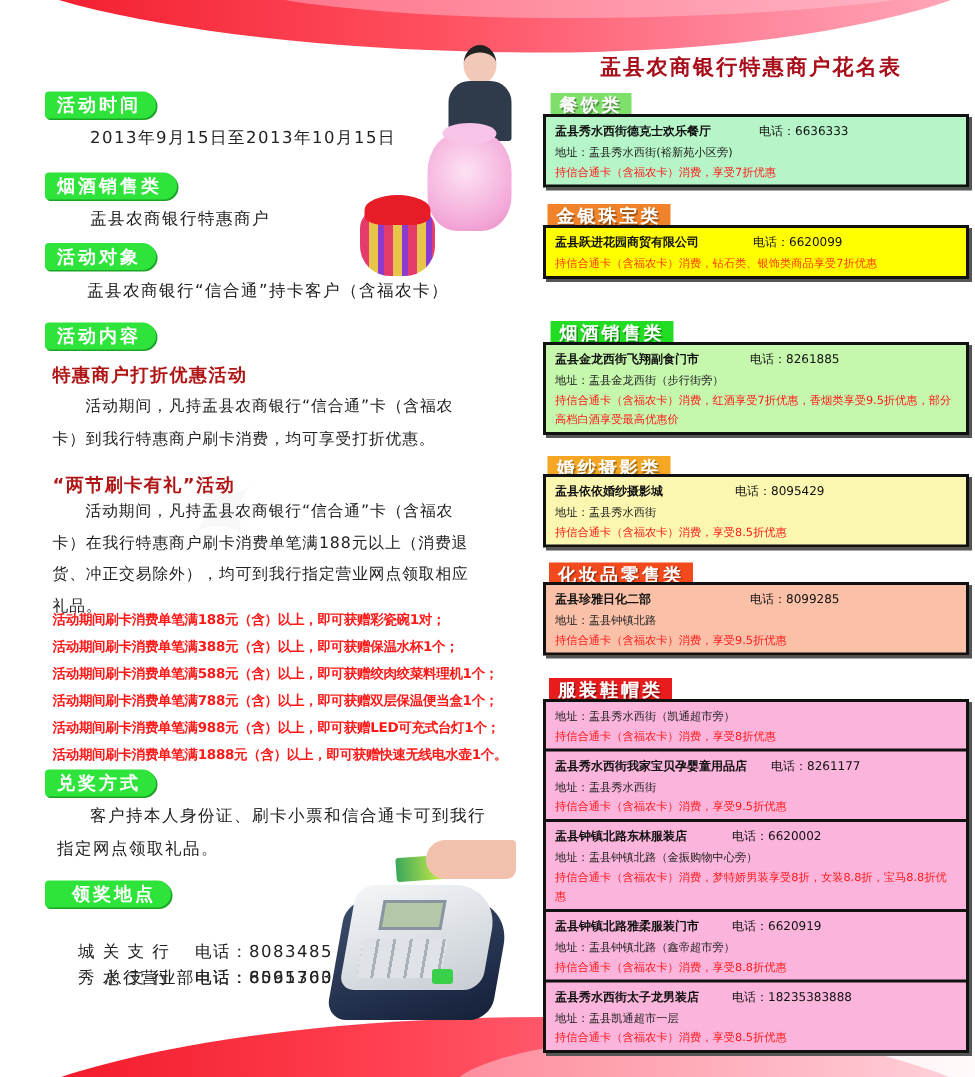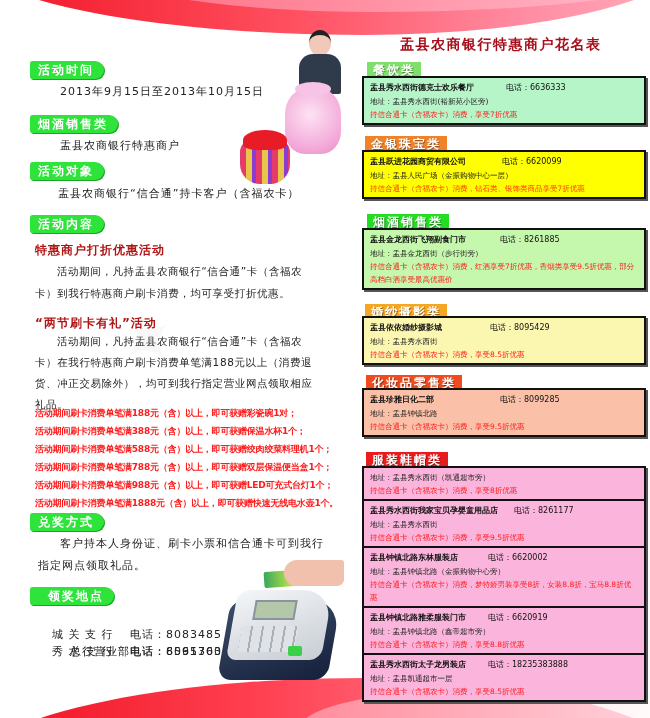--- a/index.html
+++ b/index.html
@@ -135,21 +135,20 @@
       <div class="e-row1"><span class="e-name" style="min-width:130px;">盂县秀水西街德克士欢乐餐厅</span><span class="e-tel">电话：6636333</span></div>
       <div class="e-addr">地址：盂县秀水西街(裕新苑小区旁)</div>
       <div class="e-offer">持信合通卡（含福农卡）消费，享受7折优惠</div>
     </div>
   </div>
 
   <div class="cat-tab" style="left:365px;top:136px;background:#f0832a;">金银珠宝类</div>
   <div class="card-box" style="top:150px;background:#ffff00;">
     <div class="entry">
       <div class="e-row1"><span class="e-name">盂县跃进花园商贸有限公司</span><span class="e-tel" style="margin-left:14px;">电话：6620099</span></div>
-      <div class="e-addr">地址：盂县人民广场（金振购物中心一层）</div>
       <div class="e-offer" style="color:#ff3a00;">持信合通卡（含福农卡）消费，钻石类、银饰类商品享受7折优惠</div>
     </div>
   </div>
 
   <div class="cat-tab" style="left:367px;top:214px;background:#22dd22;">烟酒销售类</div>
   <div class="card-box" style="top:228px;background:#c5f7ad;">
     <div class="entry">
       <div class="e-row1"><span class="e-name" style="min-width:124px;">盂县金龙西街飞翔副食门市</span><span class="e-tel">电话：8261885</span></div>
       <div class="e-addr">地址：盂县金龙西街（步行街旁）</div>
       <div class="e-offer">持信合通卡（含福农卡）消费，红酒享受7折优惠，香烟类享受9.5折优惠，部分高档白酒享受最高优惠价</div>

